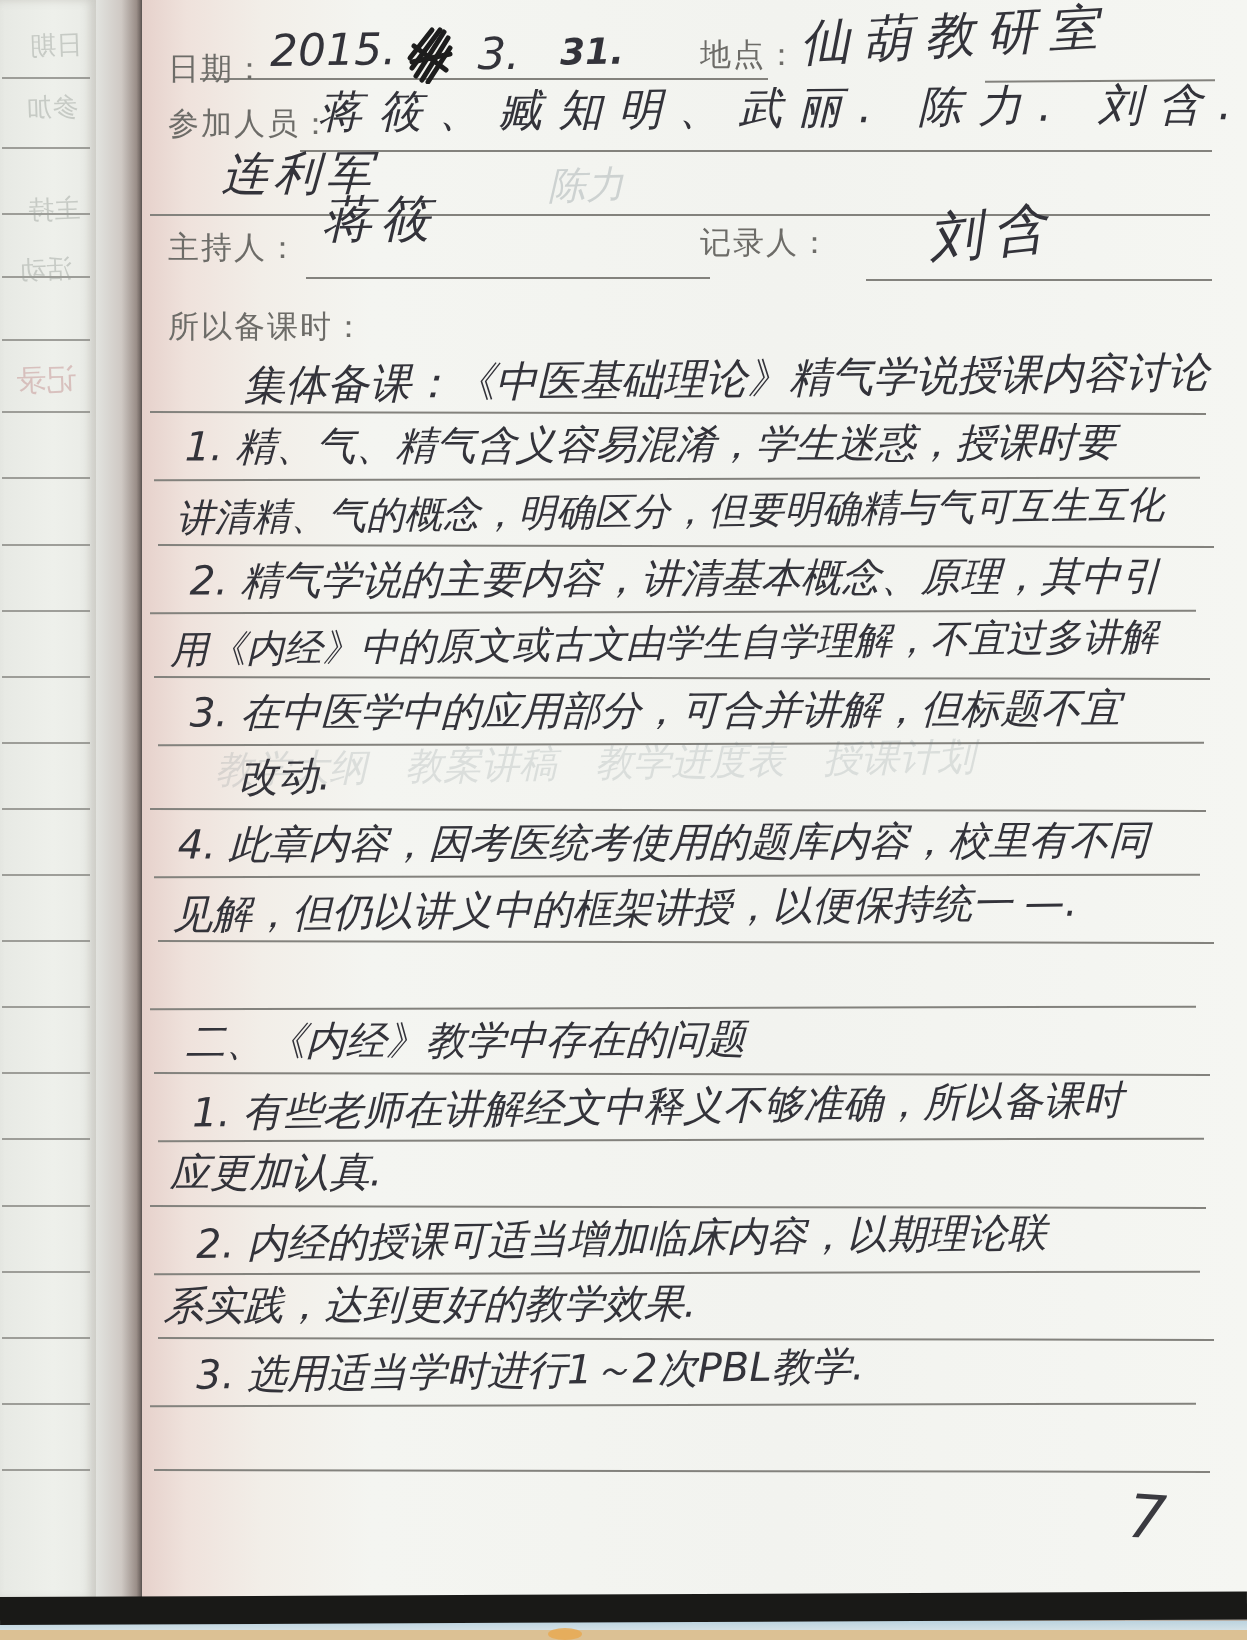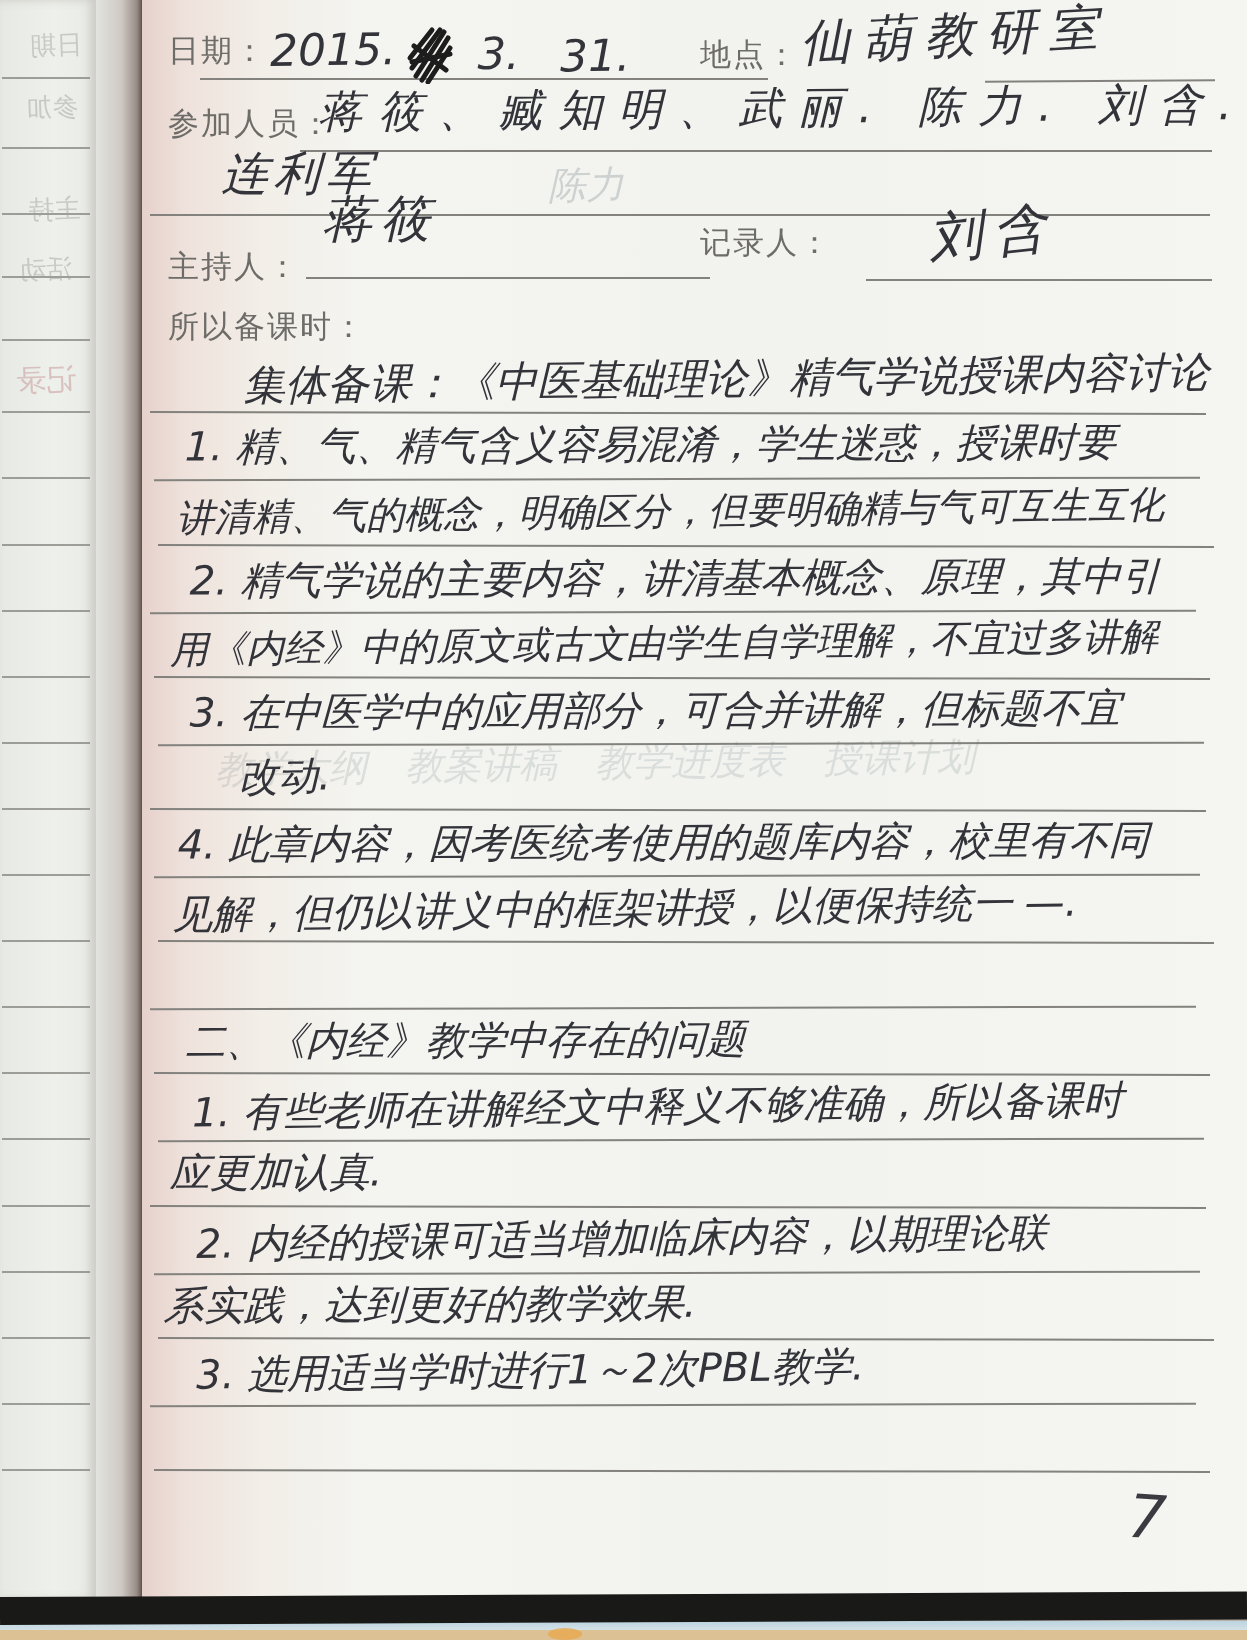--- a/index.html
+++ b/index.html
@@ -125,41 +125,41 @@
       <div class="rule" style="top: 1007px; left: 150px; width: 1046px; transform: rotate(-0.15deg);"></div>
       <div class="rule" style="top: 1073px; left: 154px; width: 1056px; transform: rotate(0.1deg);"></div>
       <div class="rule" style="top: 1139px; left: 158px; width: 1046px; transform: rotate(-0.15deg);"></div>
       <div class="rule" style="top: 1206px; left: 150px; width: 1056px; transform: rotate(0.1deg);"></div>
       <div class="rule" style="top: 1272px; left: 154px; width: 1046px; transform: rotate(-0.15deg);"></div>
       <div class="rule" style="top: 1338px; left: 158px; width: 1056px; transform: rotate(0.1deg);"></div>
       <div class="rule" style="top: 1404px; left: 150px; width: 1046px; transform: rotate(-0.15deg);"></div>
       <div class="rule" style="top: 1470px; left: 154px; width: 1056px; transform: rotate(0.1deg);"></div>
     </div>
 
-  <span class="label" style="left:168px;top:30px;">日期：</span>
+  <span class="label" style="left:168px;top:48px;">日期：</span>
   <span class="label" style="left:700px;top:34px;">地点：</span>
   <span class="label" style="left:168px;top:103px;">参加人员：</span>
-  <span class="label" style="left:168px;top:246px;">主持人：</span>
+  <span class="label" style="left:168px;top:227px;">主持人：</span>
   <span class="label" style="left:700px;top:222px;">记录人：</span>
   <span class="label" style="left:168px;top:306px;">所以备课时：</span>
 
   <span class="hw" style="left:270px;top:28px;font-size:44px;">2015.</span>
   <svg class="scribble" style="left:404px;top:24px;" width="52" height="60">
     <g stroke="#1d1d1d" stroke-width="5" stroke-linecap="round">
       <path d="M12 52 L40 8"></path>
         <path d="M18 56 L44 14"></path>
         <path d="M8 44 L36 6"></path>
       <path d="M24 58 L46 24"></path>
         <path d="M6 34 L28 6"></path>
         <path d="M10 22 L42 46"></path>
         <path d="M8 38 L46 30"></path>
     </g>
   </svg>
   <span class="hw alt" style="left:478px;top:32px;font-size:44px;">3.</span>
-  <span class="hw" style="left:560px;top:34px;font-size:44px;">31.</span>
+  <span class="hw" style="left:560px;top:34px;font-size:36px;font-weight:bold;">31.</span>
   <span class="hw" style="left:800px;top:10px;font-size:50px;letter-spacing:12px;transform:rotate(-3deg);">仙葫教研室</span>
 
   <span class="hw" style="left:318px;top:86px;font-size:44px;letter-spacing:16px;transform:rotate(-0.5deg);">蒋筱、臧知明、武丽. 陈力. 刘含.</span>
   <span class="hw alt" style="left:222px;top:150px;font-size:46px;letter-spacing:6px;">连利军</span>
 
   <span class="hw" style="left:322px;top:194px;font-size:50px;letter-spacing:8px;">蒋筱</span>
   <span class="hw" style="left:928px;top:206px;font-size:54px;letter-spacing:10px;transform:rotate(-6deg);">刘含</span>
 
   <span class="ghost" style="left:548px;top:160px;opacity:.28;">陈力</span>
   <span class="ghost" style="left:215px;top:738px;">教学大纲　教案讲稿　教学进度表　授课计划</span>

